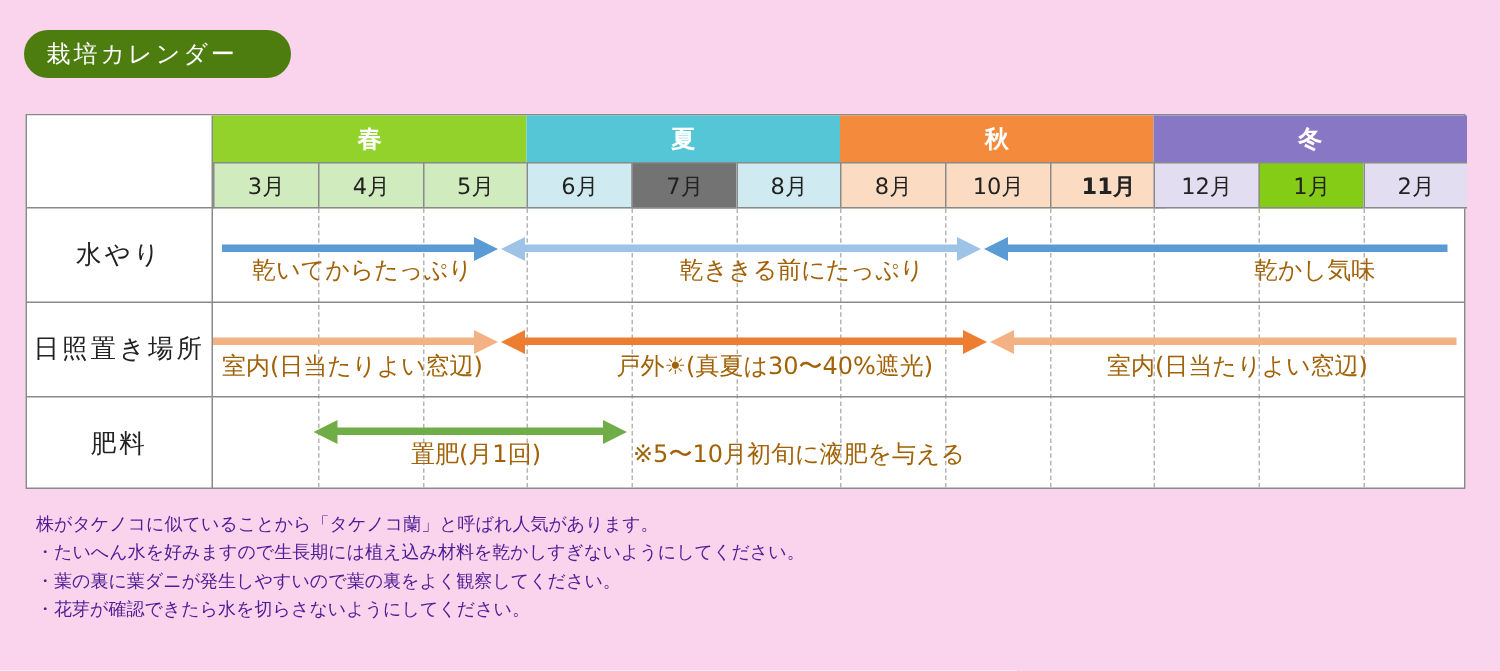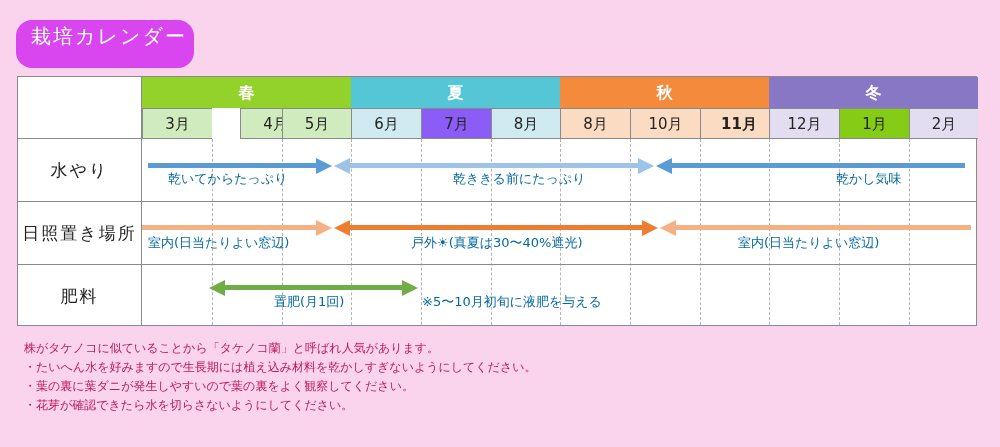--- a/index.html
+++ b/index.html
@@ -1,52 +1,52 @@
 <!DOCTYPE html>
 <html><head>
 <meta charset="utf-8">
 <style>
   * { box-sizing: border-box; margin: 0; padding: 0; }
   html, body { width: 1000px; height: 447px; overflow: hidden; }
   body { background: #f9d4ec; font-family: "DejaVu Sans", sans-serif; color: #222; position: relative; }
   .title-pill {
-    position: absolute; left: 16px; top: 20px; height: 48px; width: 178px;
-    background: #d946ef; color: #fff; border-radius: 16px;
-    font-size: 20px; letter-spacing: 2px; line-height: 32px; padding-left: 15px;
+    position: absolute; left: 16px; top: 20px; height: 32px; width: 178px;
+    background: #4d7c0f; color: #fff; border-radius: 16px;
+    font-size: 16px; letter-spacing: 2px; line-height: 32px; padding-left: 15px;
   }
   .cal { position: absolute; left: 17px; top: 76px; width: 960px; height: 250px; background: #fff; border: 1px solid #8a8a8a; }
   .corner { position: absolute; left: 0; top: 0; width: 124px; height: 62px; border-right: 1px solid #8a8a8a; border-bottom: 1px solid #8a8a8a; background: #fff; }
   .season { position: absolute; top: 0; height: 31px; color: #fff; font-size: 16px; text-align: center; line-height: 31px; font-weight: bold; }
   .month { position: absolute; top: 31px; height: 31px; font-size: 15px; text-align: center; line-height: 31px; border-left: 1px solid #8a8a8a; border-bottom: 1px solid #8a8a8a; border-top: 1px solid #8a8a8a; color:#222; }
   .rowlabel { position: absolute; left: 0; width: 124px; border-right: 1px solid #8a8a8a; border-bottom: 1px solid #8a8a8a; display: flex; align-items: center; justify-content: center; text-align: center; font-size: 17px; line-height: 24px; letter-spacing: 2px; }
   .rowline { position: absolute; left: 124px; right: 0; border-bottom: 1px solid #8a8a8a; }
   .vdash { position: absolute; top: 62px; bottom: 0; width: 0; border-left: 1px dashed #b5b5b5; }
   .bar { position: absolute; height: 5px; }
   .arrow-r, .arrow-l { position: absolute; width: 0; height: 0; border-top: 8px solid transparent; border-bottom: 8px solid transparent; }
-  .lbl { position: absolute; font-size: 13px; color: #0369a1; white-space: nowrap; }
-  .notes { position: absolute; left: 24px; top: 340px; font-size: 12px; line-height: 19px; color: #be185d; font-family: Liberation Mono, monospace; }
+  .lbl { position: absolute; font-size: 16px; color: #a16207; white-space: nowrap; }
+  .notes { position: absolute; left: 24px; top: 340px; font-size: 12px; line-height: 19px; color: #4c1d95; }
 </style>
 </head>
 <body>
 
 <div class="title-pill">栽培カレンダー</div>
 
 <div class="cal">
   <div class="corner"></div>
 
   <div class="season" style="left:124px;width:209px;background:#93d22b;">春</div>
   <div class="season" style="left:333px;width:209px;background:#55c6d6;">夏</div>
   <div class="season" style="left:542px;width:209px;background:#f48a3b;">秋</div>
   <div class="season" style="left:751px;width:209px;background:#8877c4;">冬</div>
 
   <div class="month" style="left:124px;width:70px;background:#d0ebbd;">3月</div>
-  <div class="month" style="left:194px;width:70px;background:#d0ebbd;margin-left:28px;">4月</div>
+  <div class="month" style="left:194px;width:70px;background:#d0ebbd;">4月</div>
   <div class="month" style="left:264px;width:69px;background:#d0ebbd;">5月</div>
   <div class="month" style="left:333px;width:70px;background:#cfeaf0;">6月</div>
-  <div class="month" style="left:403px;width:70px;background:#8b5cf6;">7月</div>
+  <div class="month" style="left:403px;width:70px;background:#737373;">7月</div>
   <div class="month" style="left:473px;width:69px;background:#cfeaf0;">8月</div>
   <div class="month" style="left:542px;width:70px;background:#fbdcc2;">8月</div>
   <div class="month" style="left:612px;width:70px;background:#fbdcc2;">10月</div>
   <div class="month" style="left:682px;width:77px;background:#fbdcc2;font-weight:bold;">11月</div>
   <div class="month" style="left:751px;width:70px;background:#e2ddf0;">12月</div>
   <div class="month" style="left:821px;width:70px;background:#84cc16;">1月</div>
   <div class="month" style="left:891px;width:69px;background:#e2ddf0;">2月</div>
 
   <div class="vdash" style="left:194px;"></div>
   <div class="vdash" style="left:264px;"></div>

